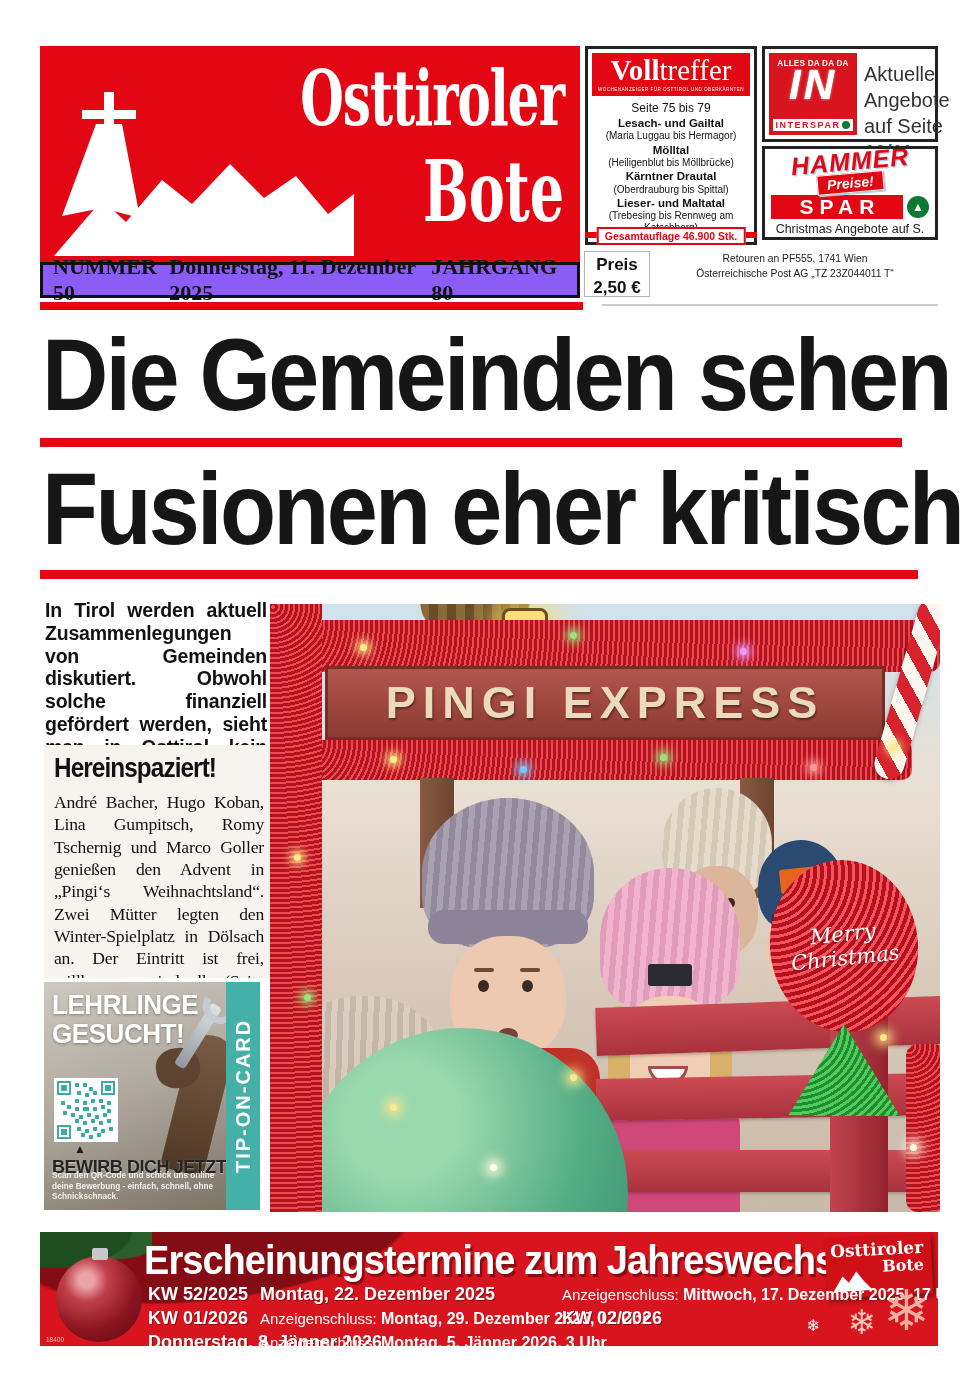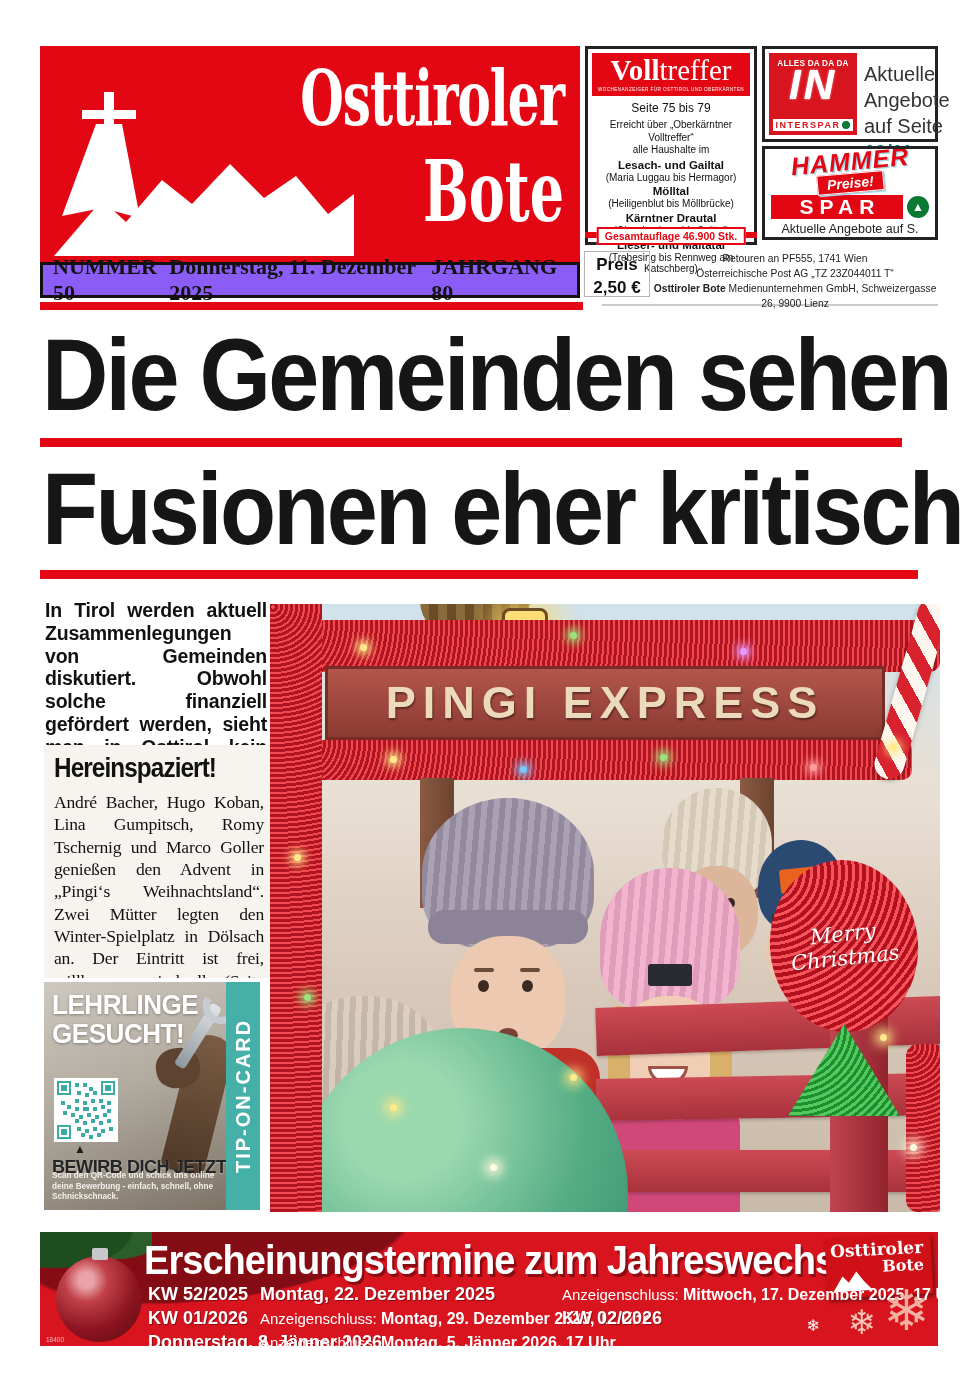--- a/index.html
+++ b/index.html
@@ -204,24 +204,20 @@
   </div>
   <div class="abs red-rule"></div>
   <div class="abs gray-rule"></div>
 
   <div class="abs volltreffer">
     <div class="vt-head">
       <div class="vt-logo"><b>Voll</b><span>treffer</span></div>
       <div class="vt-tag">WOCHENANZEIGER FÜR OSTTIROL UND OBERKÄRNTEN</div>
     </div>
     <div class="vt-pages">Seite 75 bis 79</div>
-    <div class="vt-reach">
-      <div>Erreicht über „Oberkärntner Volltreffer“</div>
-      <div>alle Haushalte im</div>
-    </div>
     <div class="vt-region">Lesach- und Gailtal</div>
     <div class="vt-range">(Maria Luggau bis Hermagor)</div>
     <div class="vt-region">Mölltal</div>
     <div class="vt-range">(Heiligenblut bis Möllbrücke)</div>
     <div class="vt-region">Kärntner Drautal</div>
     <div class="vt-range">(Oberdrauburg bis Spittal)</div>
     <div class="vt-region">Lieser- und Maltatal</div>
     <div class="vt-range">(Trebesing bis Rennweg am Katschberg)</div>
     <div class="vt-badgebar"></div>
     <div class="vt-badge">Gesamtauflage 46.900 Stk.</div>
@@ -243,33 +239,32 @@
   </div>
 
   <div class="abs sparbox">
     <div class="hammer">HAMMER</div>
     <div><span class="preise">Preise!</span></div>
     <div class="spar-strip">
       <span class="spar-red">SPAR</span>
       <span class="spar-logo">▲</span>
     </div>
     <div class="spar-note">
-      <span>Aktuelle Angebote auf S.</span>
+      <span>Christmas Angebote auf S.</span>
       <b>34/35</b>
     </div>
   </div>
 
   <div class="abs price-box">
     <div>Preis</div>
     <div>2,50 €</div>
   </div>
   <div class="abs imprint">
     <div>Retouren an PF555, 1741 Wien</div>
     <div>Österreichische Post AG „TZ 23Z044011 T“</div>
-    <div><b>Osttiroler Bote</b><span> Medienunternehmen GmbH, Schweizergasse 26, 9900 Lienz</span></div>
   </div>
 
   <div class="abs hl hl1">Die Gemeinden sehen</div>
   <div class="abs hl-bar bar1"></div>
   <div class="abs hl hl2">Fusionen eher kritisch</div>
   <div class="abs hl-bar bar2"></div>
 
   <div class="abs lead">In Tirol werden aktuell Zusammenlegungen von Gemeinden diskutiert. Obwohl solche finanziell gefördert werden, sieht man in Osttirol kein großes Potenzial. Seite 6/7</div>
 
   <div class="abs teaser">
@@ -450,21 +445,21 @@
       <div class="ml-mtn"></div>
     </div>
     <div class="brows">
       <span class="kwcell">KW 52/2025</span>
       <span class="datecell">Montag, 22. Dezember 2025</span>
       <span class="deadcell"><span>Anzeigenschluss: </span><b>Mittwoch, 17. Dezember 2025, 17 Uhr</b></span>
       <span class="kwcell">KW 01/2026</span>
       <span class="deadcell"><span>Anzeigenschluss: </span><b>Montag, 29. Dezember 2025, 17 Uhr</b></span>
       <span class="kwcell">KW 02/2026</span>
       <span class="datecell">Donnerstag, 8. Jänner 2026</span>
-      <span class="deadcell"><span>Anzeigenschluss: </span><b>Montag, 5. Jänner 2026, 17 Uhr</b></span>
+      <span class="deadcell"><span>Anzeigenschluss: </span><b>Montag, 5. Jänner 2026, 3 Uhr</b></span>
     </div>
     <span class="snow" style="right:8px;top:46px;font-size:56px;color:#f3b0a0;">❄</span>
     <span class="snow" style="right:62px;top:70px;font-size:34px;color:#f6c6b6;">❄</span>
     <span class="snow" style="right:118px;top:84px;font-size:16px;color:#fff;">❄</span>
     <div class="corner">18400</div>
   </div>
 
 </div>
 
 </body></html>

